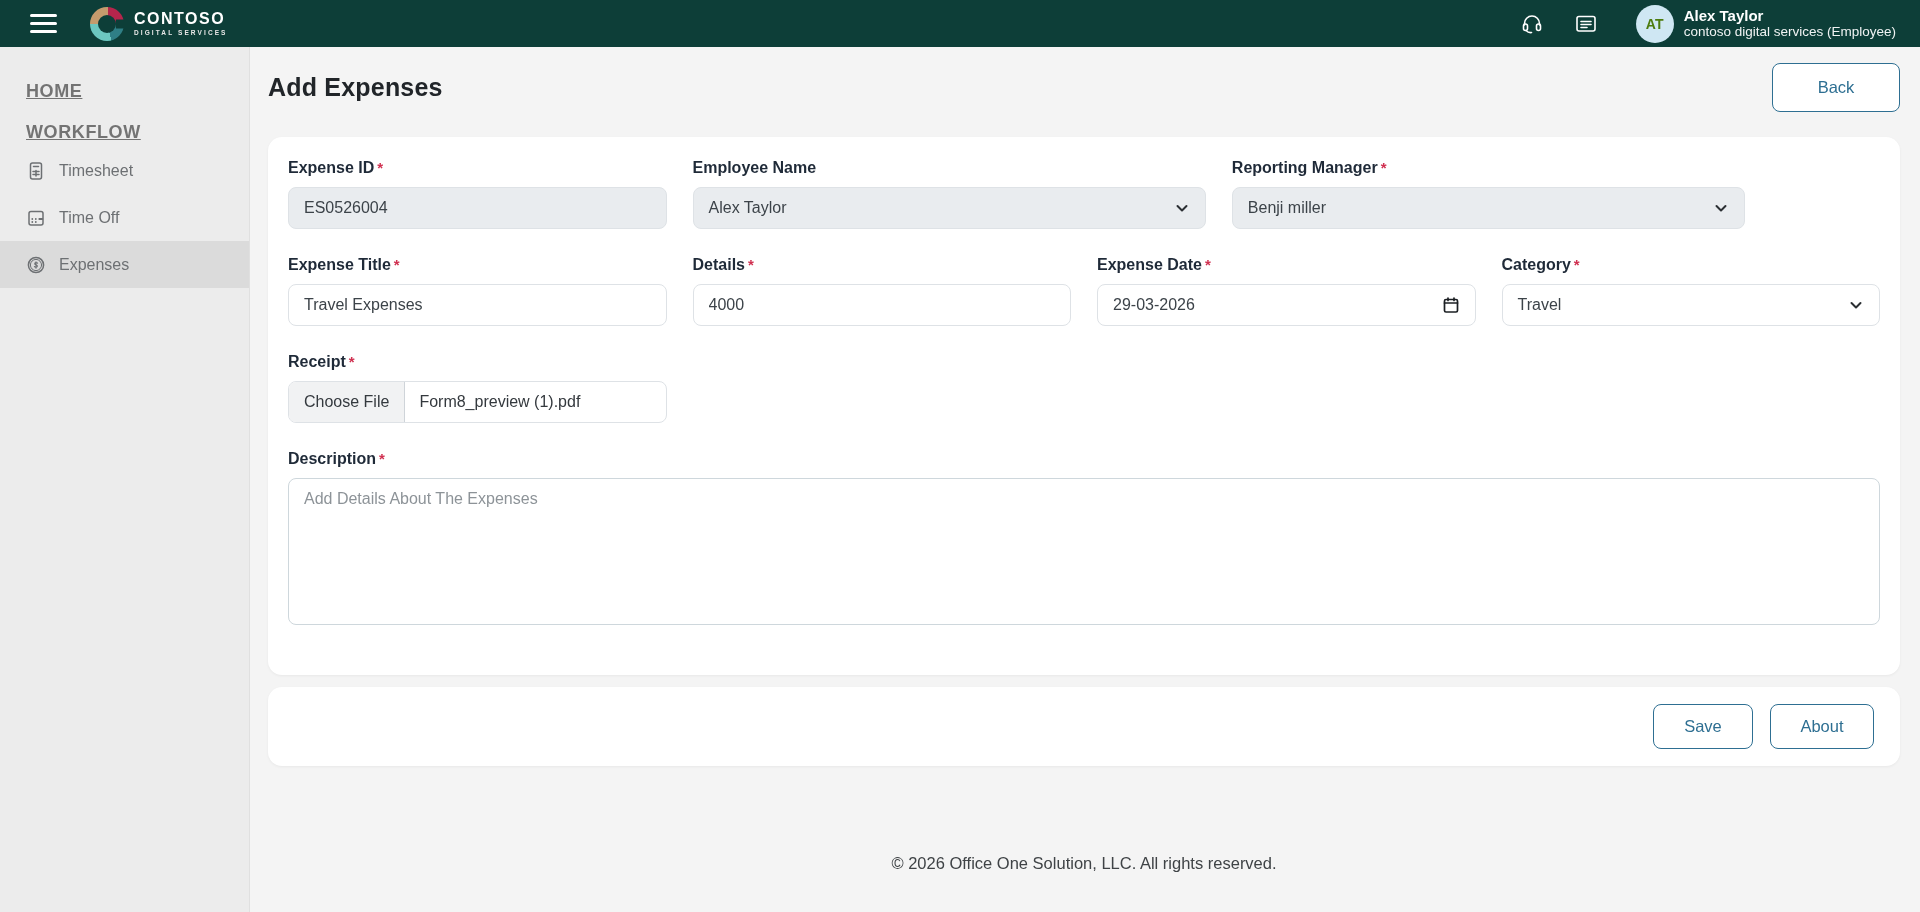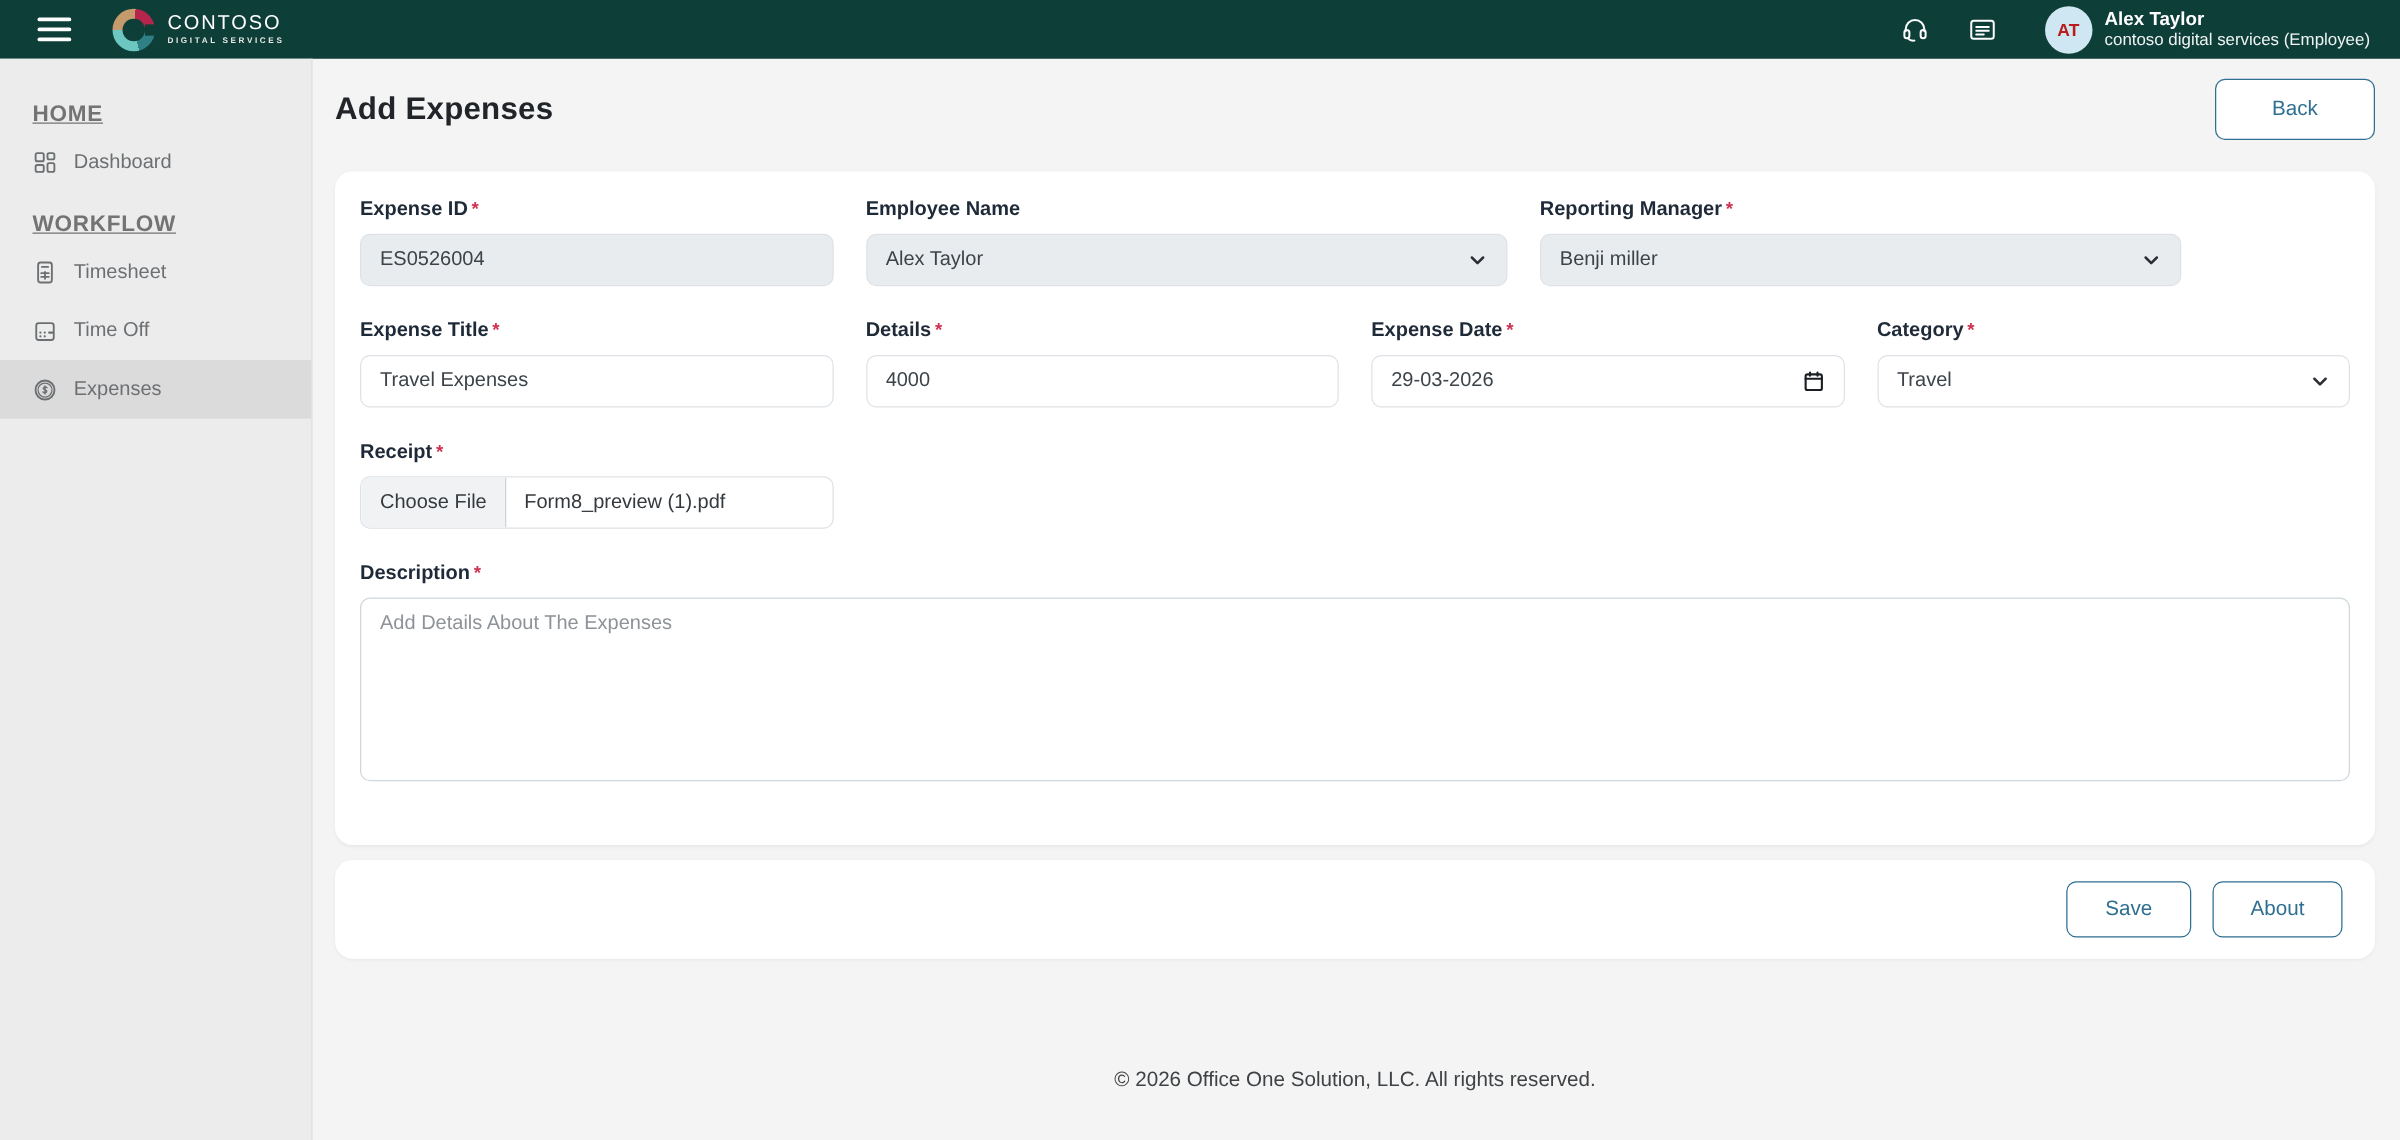--- a/index.html
+++ b/index.html
@@ -19,32 +19,32 @@
   .hamburger { width:32px; height:32px; display:flex; flex-direction:column;
     justify-content:center; gap:5px; cursor:pointer; background:none; border:none; }
   .hamburger span { display:block; width:27px; height:3px; background:#fff; border-radius:2px; }
   .brand { display:flex; align-items:center; gap:10px; margin-left:28px; }
   .logo-mark { position:relative; width:34px; height:34px; border-radius:50%;
     background:conic-gradient(from -90deg, #c59b6d 0 95deg, #b5254c 95deg 175deg, #2f7f86 175deg 255deg, #6cc7c0 255deg 360deg); }
   .logo-mark::after { content:""; position:absolute; inset:8px; border-radius:50%; background:#0d3e38; }
   .logo-mark::before { content:""; position:absolute; right:-3px; top:50%; transform:translateY(-50%);
     width:11px; height:9px; background:#0d3e38; z-index:2; }
   .brand-text { line-height:1; }
-  .brand-name { color:#fff; font-weight:normal; font-size:16px; letter-spacing:1.5px; }
+  .brand-name { color:#fff; font-weight:bold; font-size:16px; letter-spacing:1.5px; }
   .brand-tagline { color:#e8e8e8; font-size:6.5px; letter-spacing:2.1px; font-weight:bold; margin-top:3px; }
 
   .topbar-right { margin-left:auto; display:flex; align-items:center; gap:26px; }
   .icon-btn { background:none; border:none; width:28px; height:28px; display:flex;
     align-items:center; justify-content:center; cursor:pointer; }
   .icon-btn svg { stroke:#fff; fill:none; stroke-width:1.6; stroke-linecap:round; stroke-linejoin:round; }
 
   .profile { display:flex; align-items:center; gap:10px; margin-left:10px; cursor:pointer; }
   .avatar { width:38px; height:38px; border-radius:50%; background:#cfe7f3;
     display:flex; align-items:center; justify-content:center;
-    color:#b91c1c; font-weight:bold; font-size:14px; }
+    color:#4d7c0f; font-weight:bold; font-size:14px; }
   .profile-name { color:#fff; font-weight:bold; font-size:15px; line-height:1.15; }
   .profile-sub { color:#f0f3f3; font-size:13.5px; line-height:1.2; }
 
   
   .layout { display:flex; height:865px; }
   .sidebar { width:250px; background:#ececec; border-right:1px solid #e0e0e0;
     padding-top:34px; flex-shrink:0; }
   .section-label { color:#737373; font-size:18px; letter-spacing:.6px;
     padding:0 0 4px 26px; font-weight:bold;text-decoration:underline; }
   .side-item { display:flex; align-items:center; gap:13px; height:47px;
@@ -148,31 +148,20 @@
         <div class="profile-sub">contoso digital services (Employee)</div>
       </div>
     </div>
   </div>
 </header>
 
 <div class="layout">
   <aside class="sidebar">
     <div class="side-group">
       <div class="section-label">HOME</div>
-      <div class="side-item">
-        <span style="display:flex">
-          <svg width="20" height="20" viewBox="0 0 20 20">
-            <rect x="2.5" y="2.5" width="6.5" height="6.5" rx="1.3"></rect>
-            <rect x="12" y="2.5" width="5.5" height="5" rx="1.3"></rect>
-            <rect x="2.5" y="12" width="6.5" height="5.5" rx="1.3"></rect>
-            <rect x="12" y="10.5" width="5.5" height="7" rx="1.3"></rect>
-          </svg>
-        </span>
-        <span>Dashboard</span>
-      </div>
     </div>
     <div class="side-group">
       <div class="section-label">WORKFLOW</div>
       <div class="side-item">
         <span style="display:flex">
           <svg width="20" height="20" viewBox="0 0 20 20">
             <rect x="4.5" y="2" width="11" height="16" rx="2"></rect>
             <path d="M7.5 5.5h5"></path>
             <path d="M7 10.5h6M7 13.5h6M10 9.5v5.5"></path>
           </svg>

